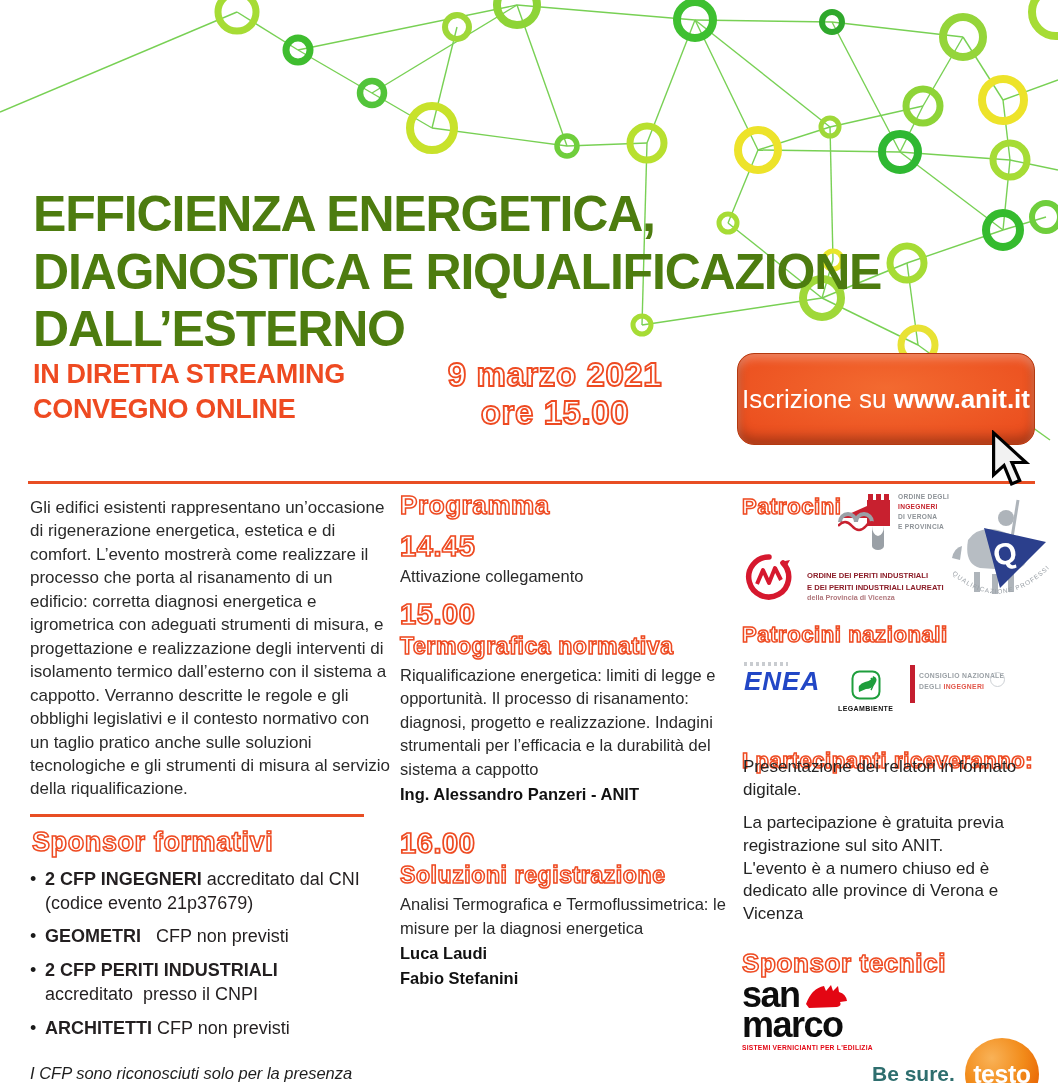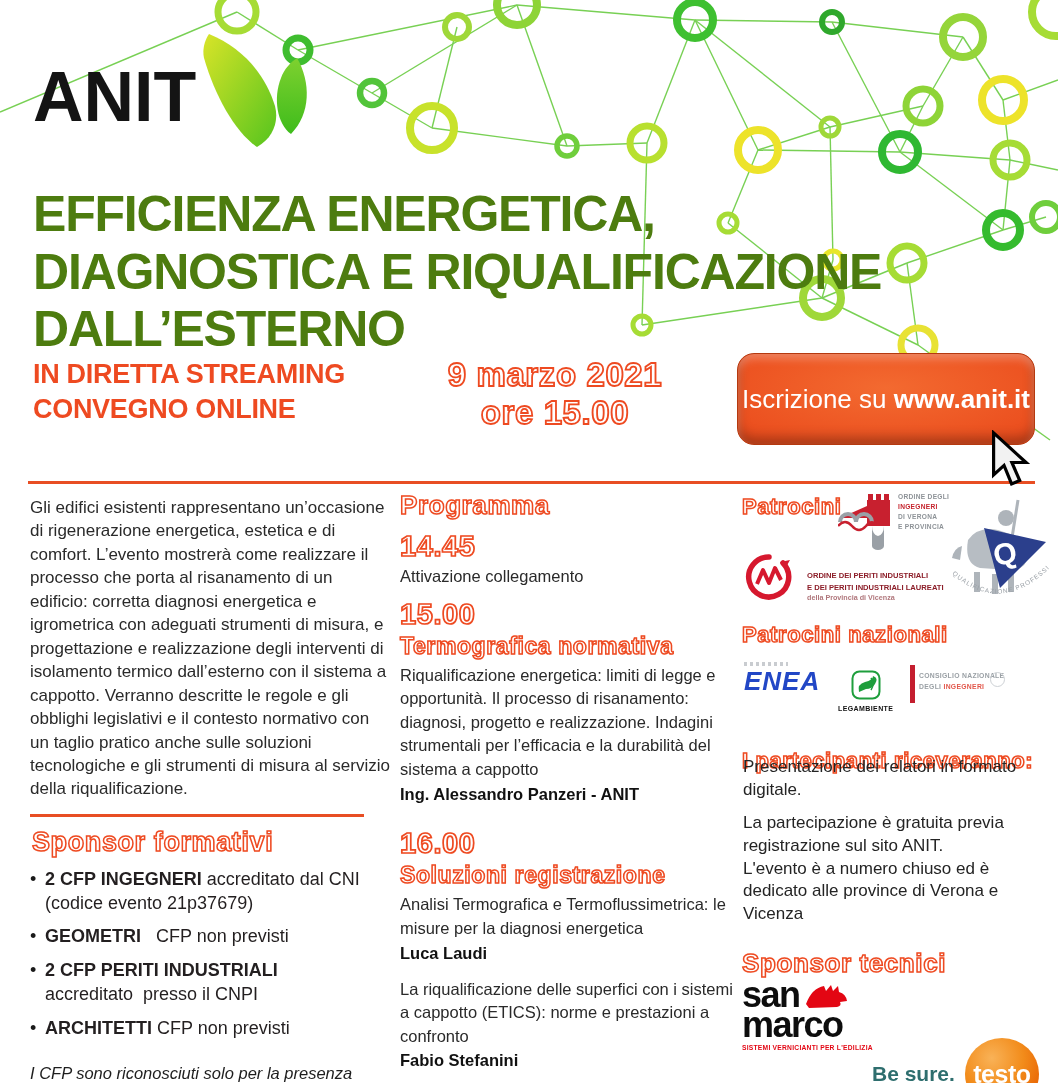--- a/index.html
+++ b/index.html
@@ -173,37 +173,20 @@
       <circle cx="907" cy="263" r="17" stroke="#A6DC35" stroke-width="7"></circle>
       <circle cx="833" cy="260" r="9" stroke="#E8E62A" stroke-width="5"></circle>
       <circle cx="822" cy="298" r="19" stroke="#9FD839" stroke-width="8"></circle>
       <circle cx="642" cy="325" r="9" stroke="#A6DC35" stroke-width="5"></circle>
       <circle cx="918" cy="345" r="17" stroke="#E8E234" stroke-width="7"></circle>
       <circle cx="1046" cy="217" r="14" stroke="#6FCE3C" stroke-width="6"></circle>
       <circle cx="1056" cy="12" r="24" stroke="#A6DC35" stroke-width="8"></circle>
     </g>
   </svg>
 
-  <div class="anit">
-    <div class="anit-text">ANIT</div>
-    <svg class="swoosh" width="130" height="125" viewBox="0 0 130 125">
-      <defs>
-        <linearGradient id="g1" x1="0" y1="0" x2="1" y2="1">
-          <stop offset="0" stop-color="#D9E428"></stop>
-            <stop offset="1" stop-color="#55C41E"></stop>
-        </linearGradient>
-        <linearGradient id="g2" x1="0" y1="0" x2="0" y2="1">
-          <stop offset="0" stop-color="#7ED12F"></stop>
-            <stop offset="1" stop-color="#3FBC1C"></stop>
-        </linearGradient>
-      </defs>
-      <path d="M18,0 C52,14 74,40 84,72 C88,88 82,104 66,113 C44,98 24,62 13,24 C11,15 14,6 18,0 Z" fill="url(#g1)"></path>
-      <path d="M106,24 C120,48 120,80 100,100 C86,90 82,64 90,44 C93,35 100,28 106,24 Z" fill="url(#g2)"></path>
-    </svg>
-  </div>
 
   <div class="title">
     <div>EFFICIENZA ENERGETICA,</div>
     <div>DIAGNOSTICA E RIQUALIFICAZIONE</div>
     <div>DALL’ESTERNO</div>
   </div>
 
   <div class="eventtype">
     <div>IN DIRETTA STREAMING</div>
     <div>CONVEGNO ONLINE</div>
@@ -245,21 +228,20 @@
     <div class="stitch time">15.00</div>
     <div class="stitch subhead">Termografica normativa</div>
     <p class="pbody">Riqualificazione energetica: limiti di legge e opportunità. Il processo di risanamento: diagnosi, progetto e realizzazione. Indagini strumentali per l’efficacia e la durabilità del sistema a cappotto</p>
     <p class="speaker">Ing. Alessandro Panzeri - ANIT</p>
 
     <div class="gap"></div>
     <div class="stitch time">16.00</div>
     <div class="stitch subhead">Soluzioni registrazione</div>
     <p class="pbody">Analisi Termografica e Termoflussimetrica: le misure per la diagnosi energetica</p>
     <p class="speaker">Luca Laudi</p>
-    <p class="pbody" style="margin-top:12px">La riqualificazione delle superfici con i sistemi a cappotto (ETICS): norme e prestazioni a confronto</p>
     <p class="speaker">Fabio Stefanini</p>
 
   </div>
 
   <div class="col-right">
 
     <h3 class="stitch h-right abs" style="left:0;top:4px">Patrocini</h3>
 
     <div class="abs verona">
       <svg width="56" height="58" viewBox="0 0 56 58">

